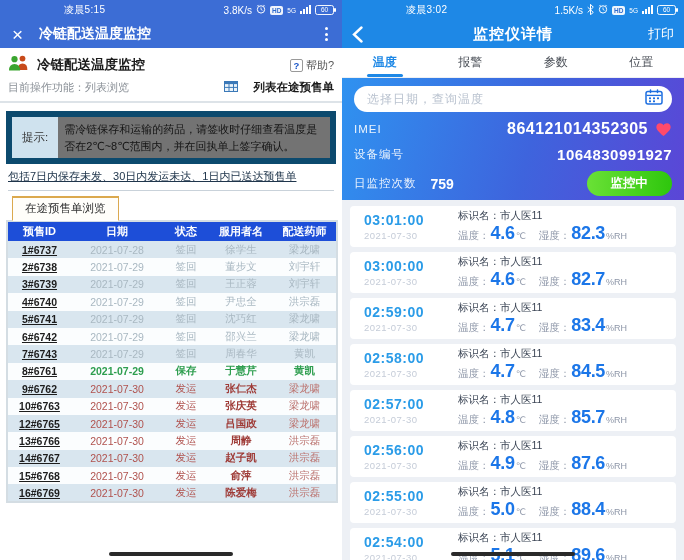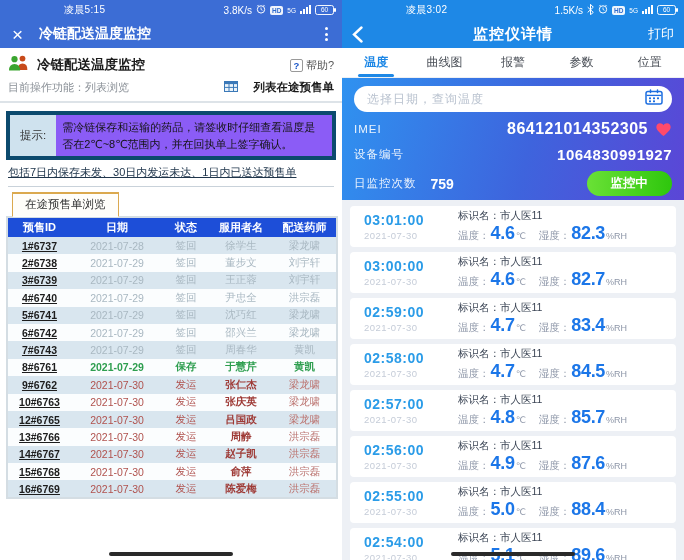--- a/index.html
+++ b/index.html
@@ -26,21 +26,21 @@
   .kebab i { width:3px; height:3px; background:#fff; border-radius:50%; margin:1.2px 0; }
 
   .l-apphead { display:flex; align-items:center; padding:7px 8px 4px; }
   .l-apptitle { font-weight:bold; font-size:13.5px; color:#1c1c1c; margin-left:6px; }
   .l-help { margin-left:auto; display:flex; align-items:center; gap:3px; font-size:11px; color:#555; cursor:pointer; }
   .help-badge { width:13px; height:13px; border:1px solid #999; border-radius:2px; background:#fff; color:#1a56c8; font-weight:bold; font-size:9.5px; display:flex; align-items:center; justify-content:center; }
 
   .l-opbar { display:flex; align-items:center; padding:1px 8px 6px; border-bottom:2px solid #dde3e8; font-size:11px; color:#8a9097; }
   .l-oplink { margin-left:auto; display:flex; align-items:center; gap:16px; font-size:11.5px; font-weight:bold; color:#1a1a1a; cursor:pointer; }
 
-  .l-hint { display:flex; border:4px solid #0c4a6e; margin:8px 6px 5px; background:#8b5cf6; }
+  .l-hint { display:flex; border:6px solid #0c4a6e; margin:8px 6px 5px; background:#737373; }
   .l-hint-label { background:#cfe2ee; padding:0 10px; font-size:11.5px; color:#333; display:flex; align-items:center; white-space:nowrap; }
   .l-hint-text { padding:4px 6px; font-size:11px; color:#141414; line-height:1.5; }
 
   .l-scope { margin:3px 8px 0; font-size:11px; color:#20364c; text-decoration:underline; cursor:pointer; }
   .l-rule { height:1px; background:#c9d2da; margin:6px 8px 0; }
 
   .l-tabrow { display:flex; align-items:flex-start; margin:5px 0 0 12px; }
   .l-tab { border:1px solid #dba94e; border-top-width:2px; border-bottom:1px solid #fff; background:#fffefa; padding:3px 12px 4px; font-size:11.5px; color:#333; margin-bottom:-1px; z-index:2; cursor:pointer; }
 
   .l-table { width:330px; margin:0 6px; border-collapse:collapse; table-layout:fixed; font-size:10.5px; border:2px solid #d4dde3; }
@@ -327,21 +327,20 @@
             <path d="M9.5 1.5 L2 8.5 L9.5 15.5" fill="none" stroke="#fff" stroke-width="2.4" stroke-linecap="round"></path>
           </svg>
         </span>
       <span class="r-nav-title">监控仪详情</span>
       <span class="r-print">打印</span>
     </div>
   </div>
 
   <div class="r-tabs">
     <span class="r-tab active">温度</span>
-    <span class="r-tab">曲线图</span>
     <span class="r-tab">报警</span>
     <span class="r-tab">参数</span>
     <span class="r-tab">位置</span>
   </div>
 
   <div class="r-panel">
     <div class="r-search">
       <input type="text" placeholder="选择日期，查询温度" style="">
       <span><svg width="18" height="16" viewBox="0 0 18 16">
             <rect x="1" y="2.6" width="16" height="12.4" rx="2" fill="none" stroke="#1e6fe0" stroke-width="1.5"></rect>

